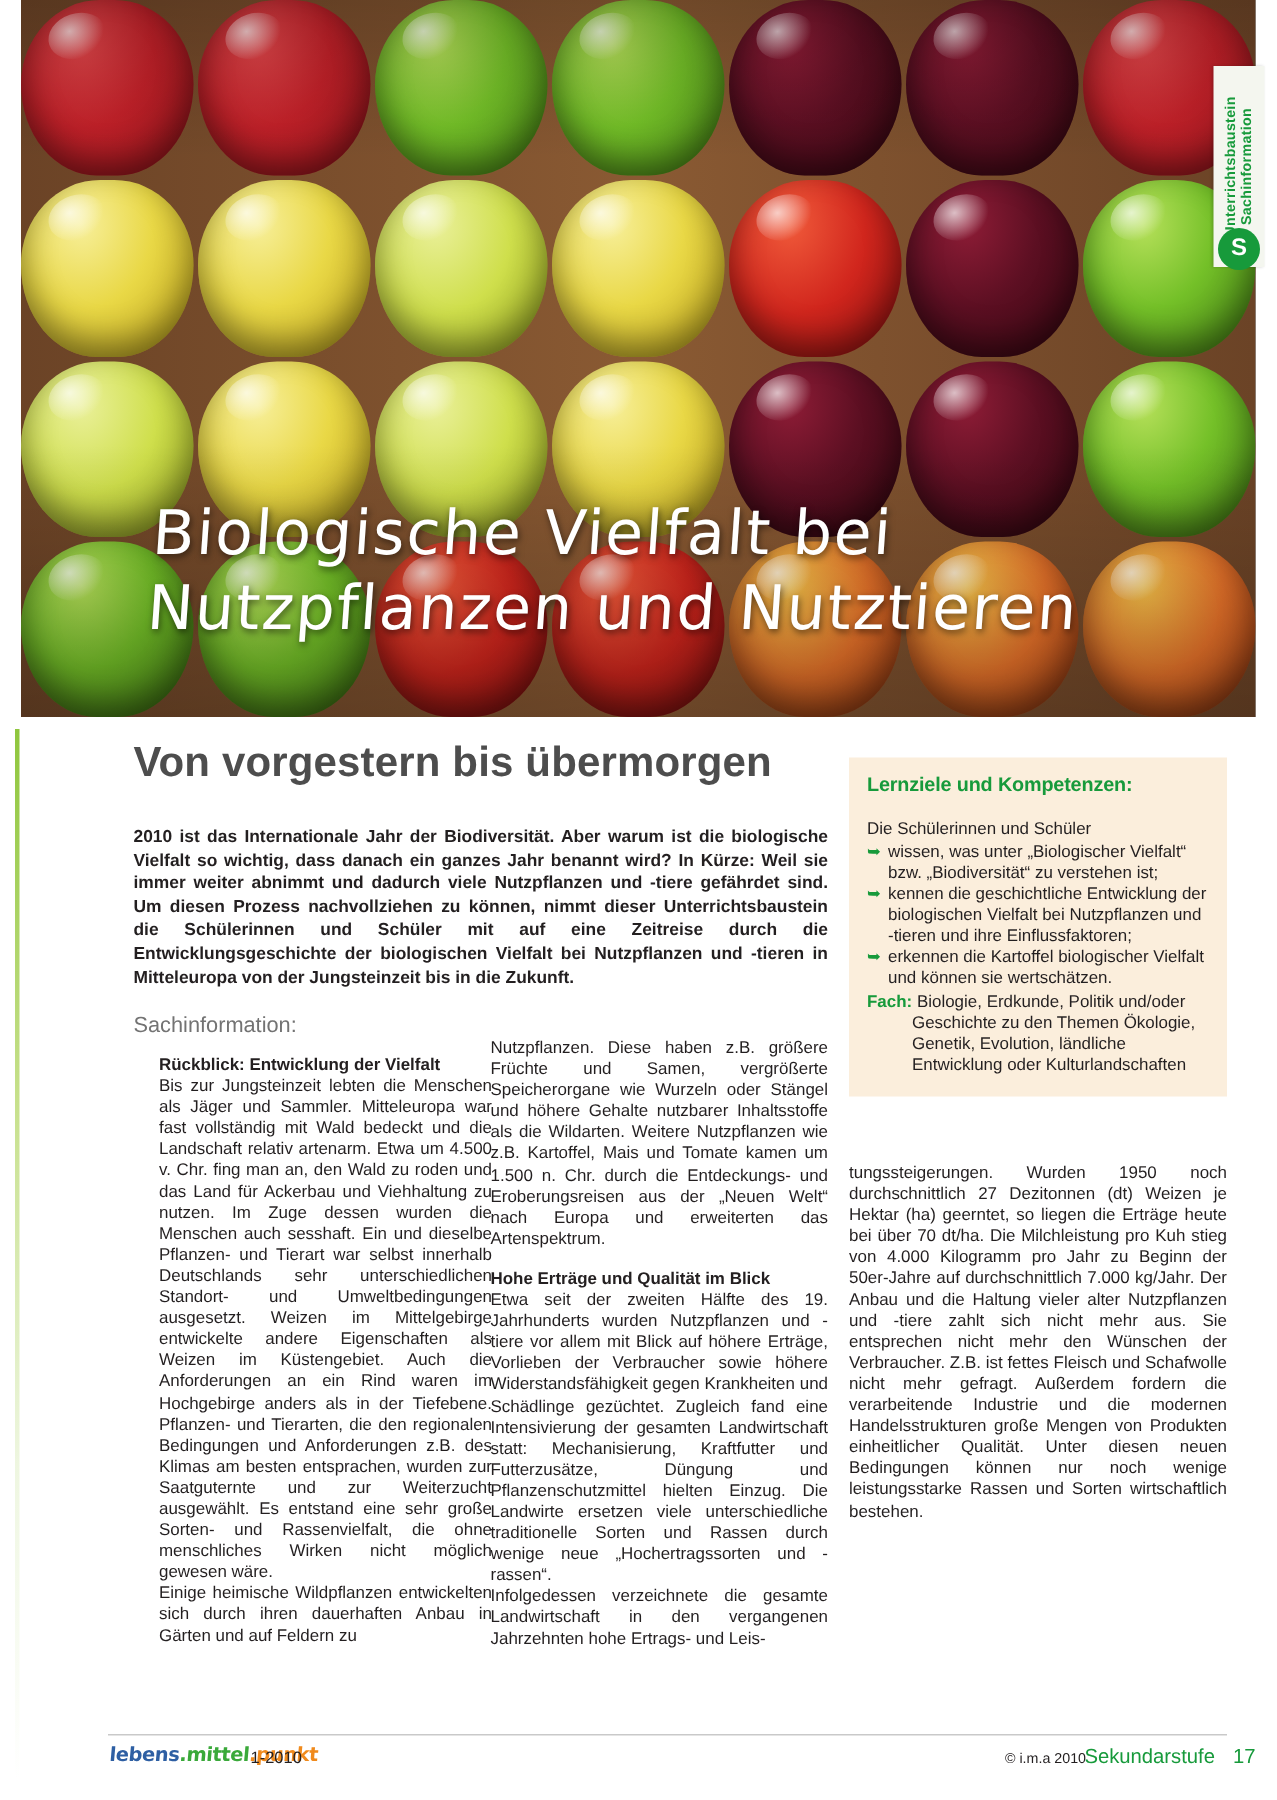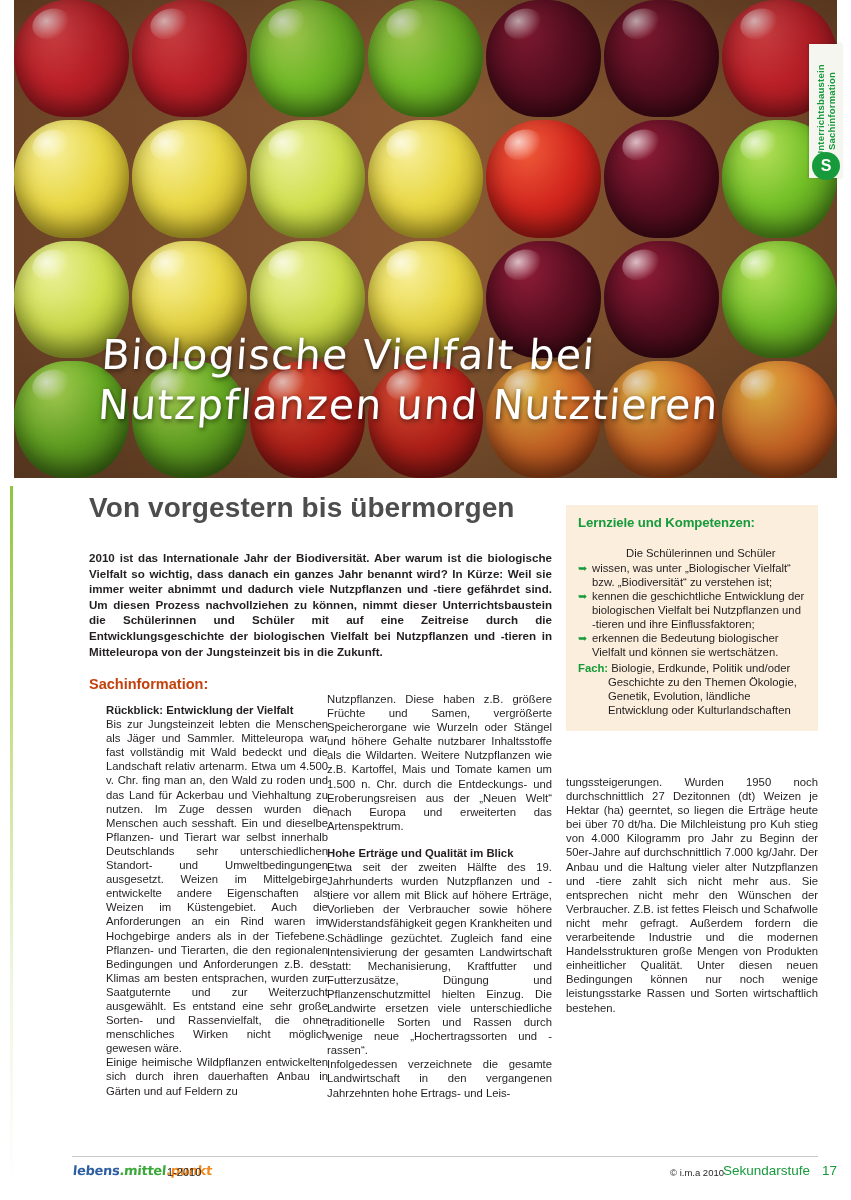--- a/index.html
+++ b/index.html
@@ -189,21 +189,20 @@
     font-size: 13.2px;
     font-weight: bold;
     margin-bottom: 16px;
     letter-spacing: -.1px;
   }
   .infobox .intro {
     font-size: 11.3px;
     line-height: 14px;
     color: #231f20;
     margin-bottom: 1px;
-    margin-left: 48px;
   }
   .goal-list { list-style: none; }
   .goal-item {
     position: relative;
     padding-left: 14px;
     font-size: 11.3px;
     line-height: 14px;
     color: #231f20;
     margin-bottom: 0px;
   }
@@ -224,22 +223,22 @@
     text-indent: -30px;
   }
   .subject-label { color: #179a3b; font-weight: bold; }
 
   
   .section-head {
     position: absolute;
     left: 89px;
     top: 676px;
     font-size: 14.5px;
-    font-weight: bold;
-    color: #c2410c;
+    font-weight: normal;
+    color: #737373;
   }
 
   
   .col {
     position: absolute;
     font-size: 11.3px;
     line-height: 14.1px;
     color: #231f20;
     text-align: justify;
   }
@@ -371,21 +370,21 @@
       <li class="goal-item">
         <span class="goal-arrow">➥</span>
         <span>wissen, was unter „Biologischer Vielfalt“ bzw. „Biodiversität“ zu verstehen ist;</span>
       </li>
       <li class="goal-item">
         <span class="goal-arrow">➥</span>
         <span>kennen die geschichtliche Entwicklung der biologischen Vielfalt bei Nutzpflanzen und -tieren und ihre Einflussfaktoren;</span>
       </li>
       <li class="goal-item">
         <span class="goal-arrow">➥</span>
-        <span>erkennen die Bedeutung biologischer Vielfalt und können sie wertschätzen.</span>
+        <span>erkennen die Kartoffel biologischer Vielfalt und können sie wertschätzen.</span>
       </li>
     </ul>
     <div class="subject-row">
       <span class="subject-label">Fach:</span>
       <span>Biologie, Erdkunde, Politik und/oder Geschichte zu den Themen Ökologie, Genetik, Evolution, ländliche Entwicklung oder Kulturlandschaften</span>
     </div>
   </aside>
 
   <h2 class="section-head">Sachinformation:</h2>
 

